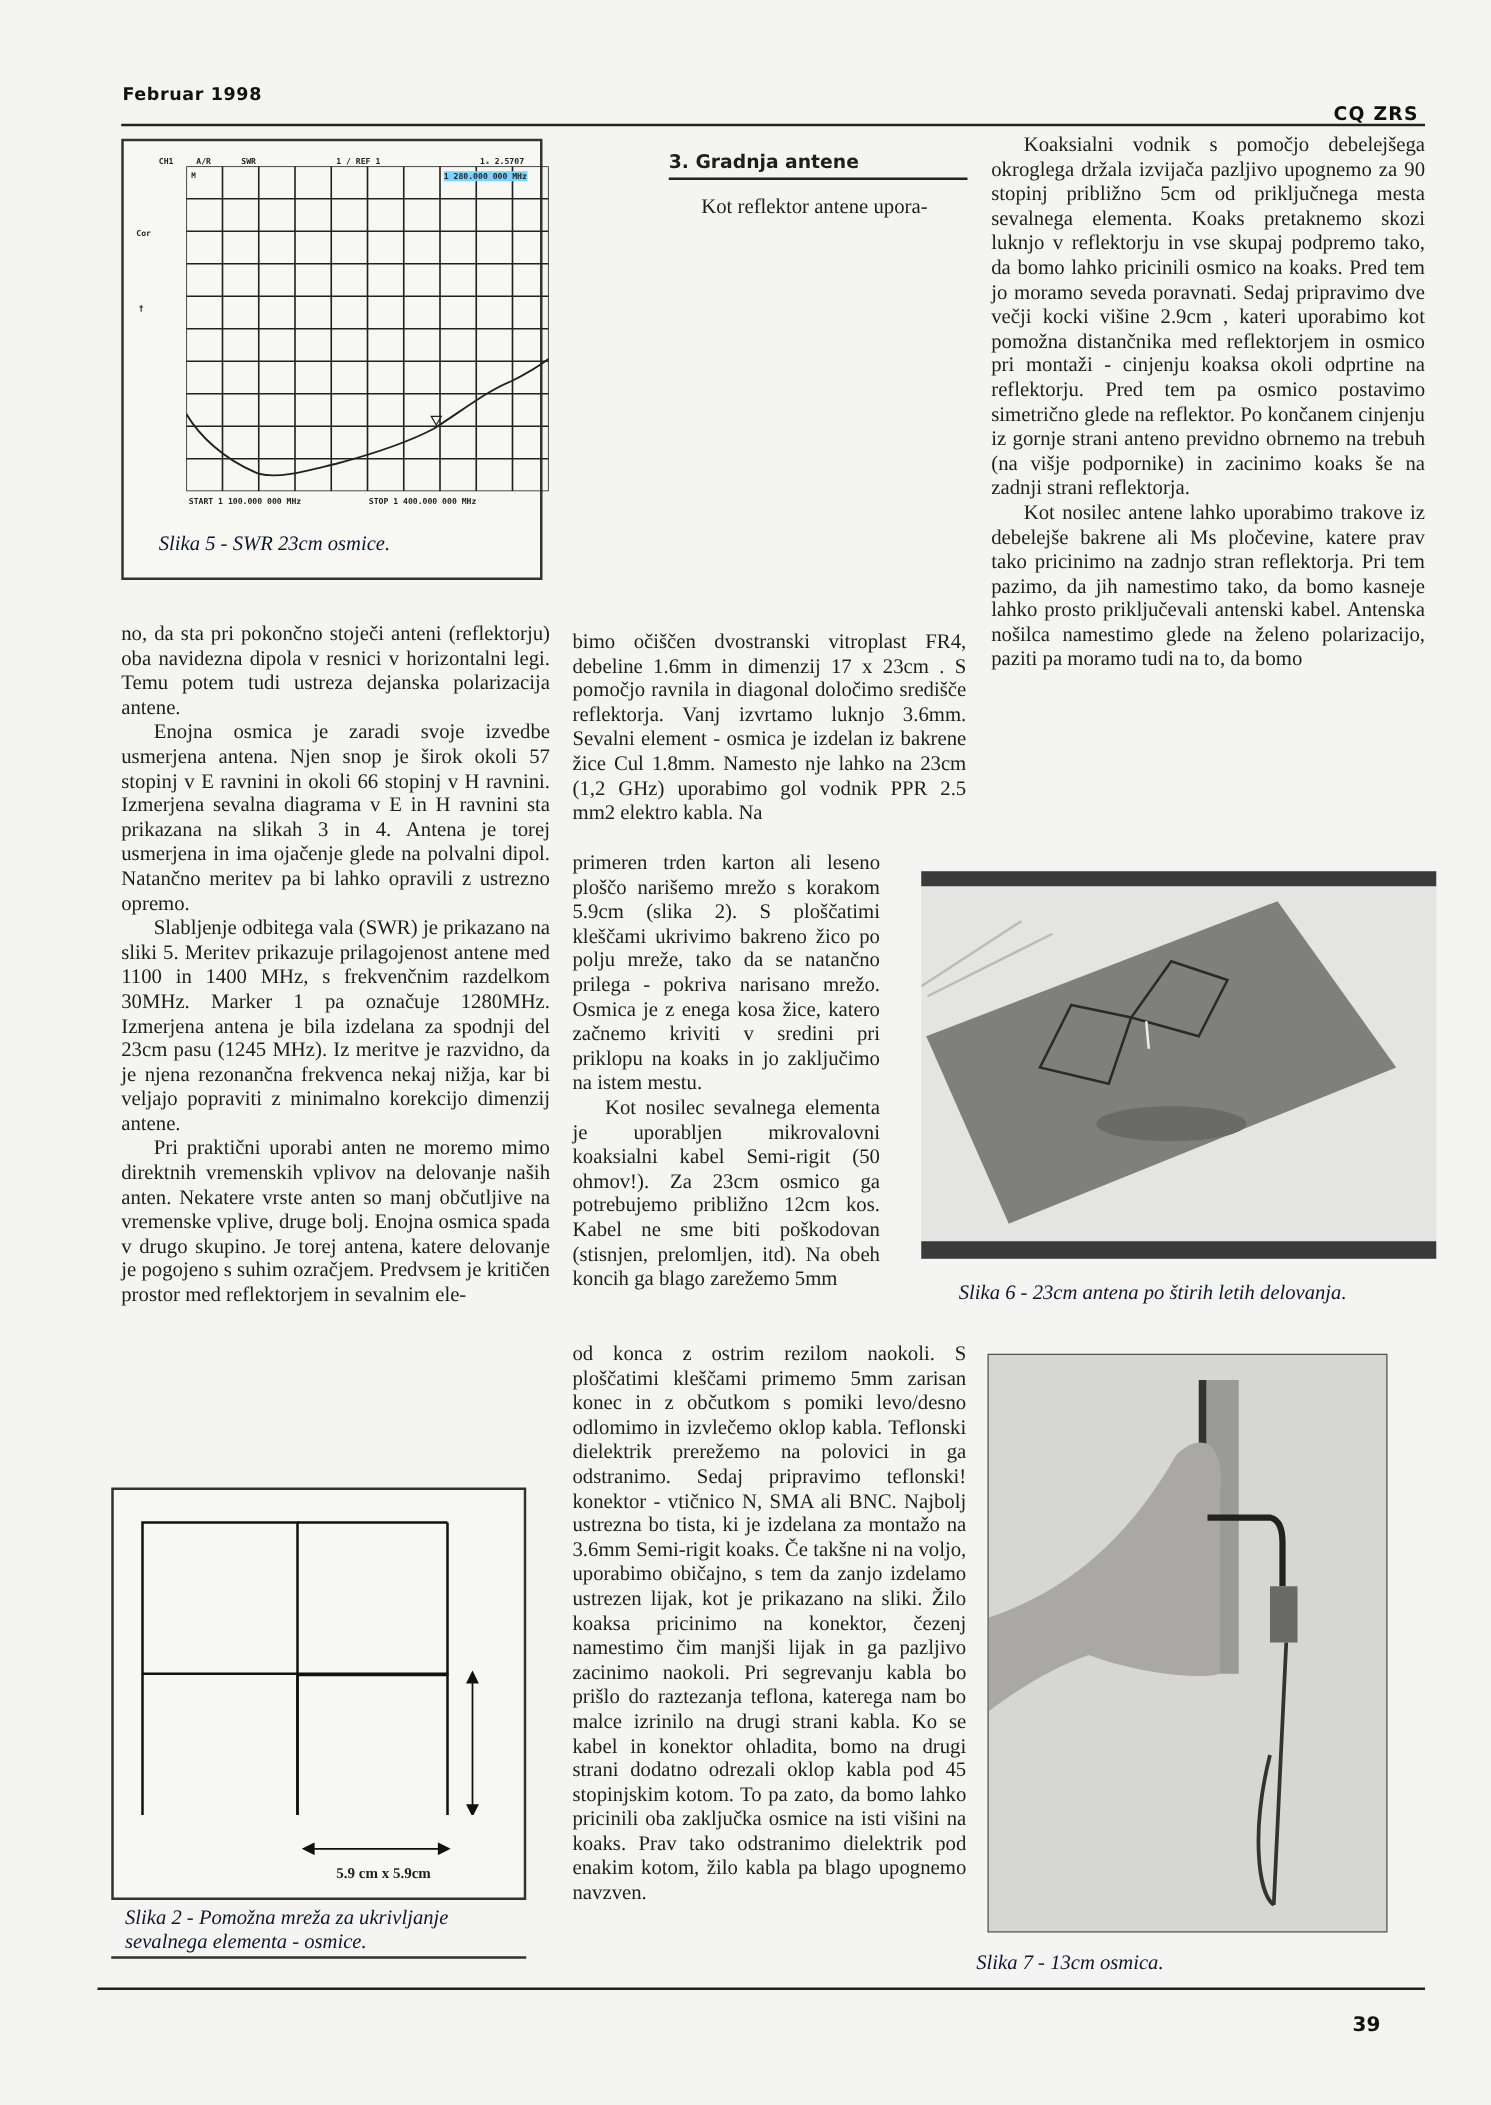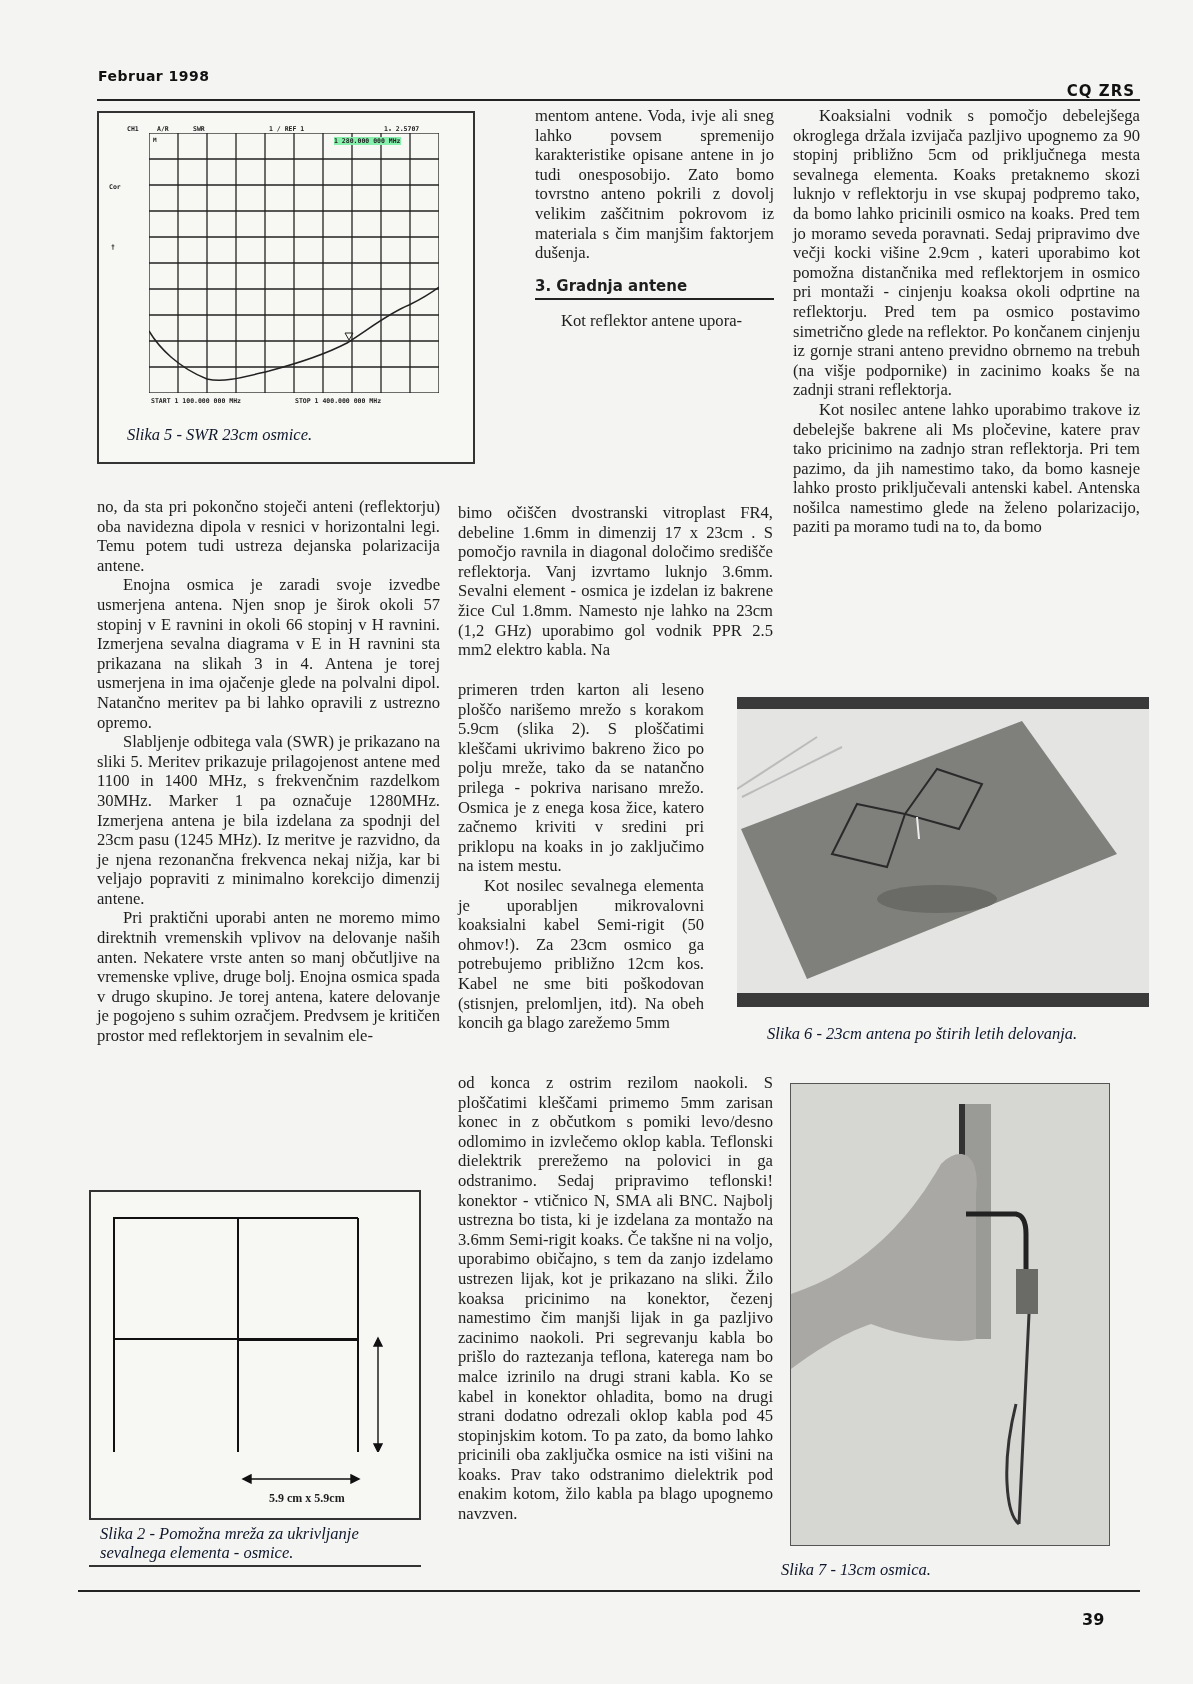--- a/index.html
+++ b/index.html
@@ -32,21 +32,21 @@
   }
   .photo { background: #8c8c8a; box-sizing: border-box; }
 </style>
 </head>
 <body>
 
 <div class="abs header-left">Februar 1998</div>
 <div class="abs header-right">CQ ZRS</div>
 <div class="abs rule" style="left:97px; top:99px; width:1043px;"></div>
 
-<div class="abs fig-box" style="left:97px; top:111px; width:378px; height:353px;">
+<div class="abs fig-box" style="left:97px; top:111px; width:337px; height:353px;">
   <span class="abs chart-lbl" style="left:28px; top:12px;">CH1</span>
   <span class="abs chart-lbl" style="left:58px; top:12px;">A/R</span>
   <span class="abs chart-lbl" style="left:94px; top:12px;">SWR</span>
   <span class="abs chart-lbl" style="left:170px; top:12px;">1 / REF 1</span>
   <span class="abs chart-lbl" style="left:285px; top:12px;">1ₓ 2.5707</span>
   <span class="abs chart-lbl" style="left:10px; top:70px;">Cor</span>
   <span class="abs chart-lbl" style="left:12px; top:130px;">†</span>
 
   <svg class="abs" style="left:50px; top:20px;" width="290" height="260" viewBox="0 0 290 260">
     <g stroke="#222" stroke-width="1.3" fill="none">
@@ -67,21 +67,21 @@
       <line x1="0" y1="130" x2="290" y2="130"></line>
       <line x1="0" y1="156" x2="290" y2="156"></line>
       <line x1="0" y1="182" x2="290" y2="182"></line>
       <line x1="0" y1="208" x2="290" y2="208"></line>
       <line x1="0" y1="234" x2="290" y2="234"></line>
       <path d="M0,198 C10,215 30,235 58,246 C75,250 95,244 120,238 C150,230 175,222 198,210 C220,196 240,180 260,172 C272,166 282,160 290,154" stroke-width="1.5"></path>
       <path d="M196,200 L204,200 L200,207 Z" stroke-width="1"></path>
     </g>
     <text x="4" y="9" font-size="6" font-family="DejaVu Sans Mono, monospace" font-weight="bold" fill="#222">M</text>
   </svg>
-  <span class="abs chart-lbl" style="left:235px; top:24px; background:#86efac;">1 280.000 000 MHz</span>
+  <span class="abs chart-lbl" style="left:256px; top:24px; background:#7dd3fc;">1 280.000 000 MHz</span>
   <span class="abs chart-lbl" style="left:52px; top:284px;">START 1 100.000 000 MHz</span>
   <span class="abs chart-lbl" style="left:196px; top:284px;">STOP 1 400.000 000 MHz</span>
   <div class="abs caption" style="left:28px; top:312px;">Slika 5 - SWR 23cm osmice.</div>
 </div>
 
 <div class="abs col" style="left:97px; top:497px; width:343px;">
   <p>no, da sta pri pokončno stoječi anteni (reflektorju) oba navidezna dipola v resnici v horizontalni legi. Temu potem tudi ustreza dejanska polarizacija antene.</p>
   <p class="ind">Enojna osmica je zaradi svoje izvedbe usmerjena antena. Njen snop je širok okoli 57 stopinj v E ravnini in okoli 66 stopinj v H ravnini. Izmerjena sevalna diagrama v E in H ravnini sta prikazana na slikah 3 in 4. Antena je torej usmerjena in ima ojačenje glede na polvalni dipol. Natančno meritev pa bi lahko opravili z ustrezno opremo.</p>
   <p class="ind">Slabljenje odbitega vala (SWR) je prikazano na sliki 5. Meritev prikazuje prilagojenost antene med 1100 in 1400 MHz, s frekvenčnim razdelkom 30MHz. Marker 1 pa označuje 1280MHz. Izmerjena antena je bila izdelana za spodnji del 23cm pasu (1245 MHz). Iz meritve je razvidno, da je njena rezonančna frekvenca nekaj nižja, kar bi veljajo popraviti z minimalno korekcijo dimenzij antene.</p>
   <p class="ind">Pri praktični uporabi anten ne moremo mimo direktnih vremenskih vplivov na delovanje naših anten. Nekatere vrste anten so manj občutljive na vremenske vplive, druge bolj. Enojna osmica spada v drugo skupino. Je torej antena, katere delovanje je pogojeno s suhim ozračjem. Predvsem je kritičen prostor med reflektorjem in sevalnim ele-</p>
@@ -111,21 +111,20 @@
   </svg>
   <div class="abs" style="left:178px; top:299px; font-weight:bold; font-size:12px;text-align:right;">5.9 cm x 5.9cm</div>
 </div>
 <div class="abs caption" style="left:100px; top:1524px; width:320px;">
   <div>Slika 2 - Pomožna mreža za ukrivljanje</div>
   <div>sevalnega elementa - osmice.</div>
 </div>
 <div class="abs" style="left:89px; top:1565px; width:332px; height:2px; background:#333;"></div>
 
 <div class="abs col" style="left:535px; top:106px; width:239px;">
-  <p>mentom antene. Voda, ivje ali sneg lahko povsem spremenijo karakteristike opisane antene in jo tudi onesposobijo. Zato bomo tovrstno anteno pokrili z dovolj velikim zaščitnim pokrovom iz materiala s čim manjšim faktorjem dušenja.</p>
   <div class="section-title" style="margin-top:14px; margin-bottom:11px;">3. Gradnja antene</div>
   <p class="ind">Kot reflektor antene upora-</p>
 </div>
 <div class="abs col" style="left:458px; top:503px; width:315px;">
   <p>bimo očiščen dvostranski vitroplast FR4, debeline 1.6mm in dimenzij 17 x 23cm . S pomočjo ravnila in diagonal določimo središče reflektorja. Vanj izvrtamo luknjo 3.6mm. Sevalni element - osmica je izdelan iz bakrene žice Cul 1.8mm. Namesto nje lahko na 23cm (1,2 GHz) uporabimo gol vodnik PPR 2.5 mm2 elektro kabla. Na</p>
 </div>
 <div class="abs col" style="left:458px; top:680px; width:246px;">
   <p>primeren trden karton ali leseno ploščo narišemo mrežo s korakom 5.9cm (slika 2). S ploščatimi kleščami ukrivimo bakreno žico po polju mreže, tako da se natančno prilega - pokriva narisano mrežo. Osmica je z enega kosa žice, katero začnemo kriviti v sredini pri priklopu na koaks in jo zaključimo na istem mestu.</p>
   <p class="ind">Kot nosilec sevalnega elementa je uporabljen mikrovalovni koaksialni kabel Semi-rigit (50 ohmov!). Za 23cm osmico ga potrebujemo približno 12cm kos. Kabel ne sme biti poškodovan (stisnjen, prelomljen, itd). Na obeh koncih ga blago zarežemo 5mm</p>
 </div>

